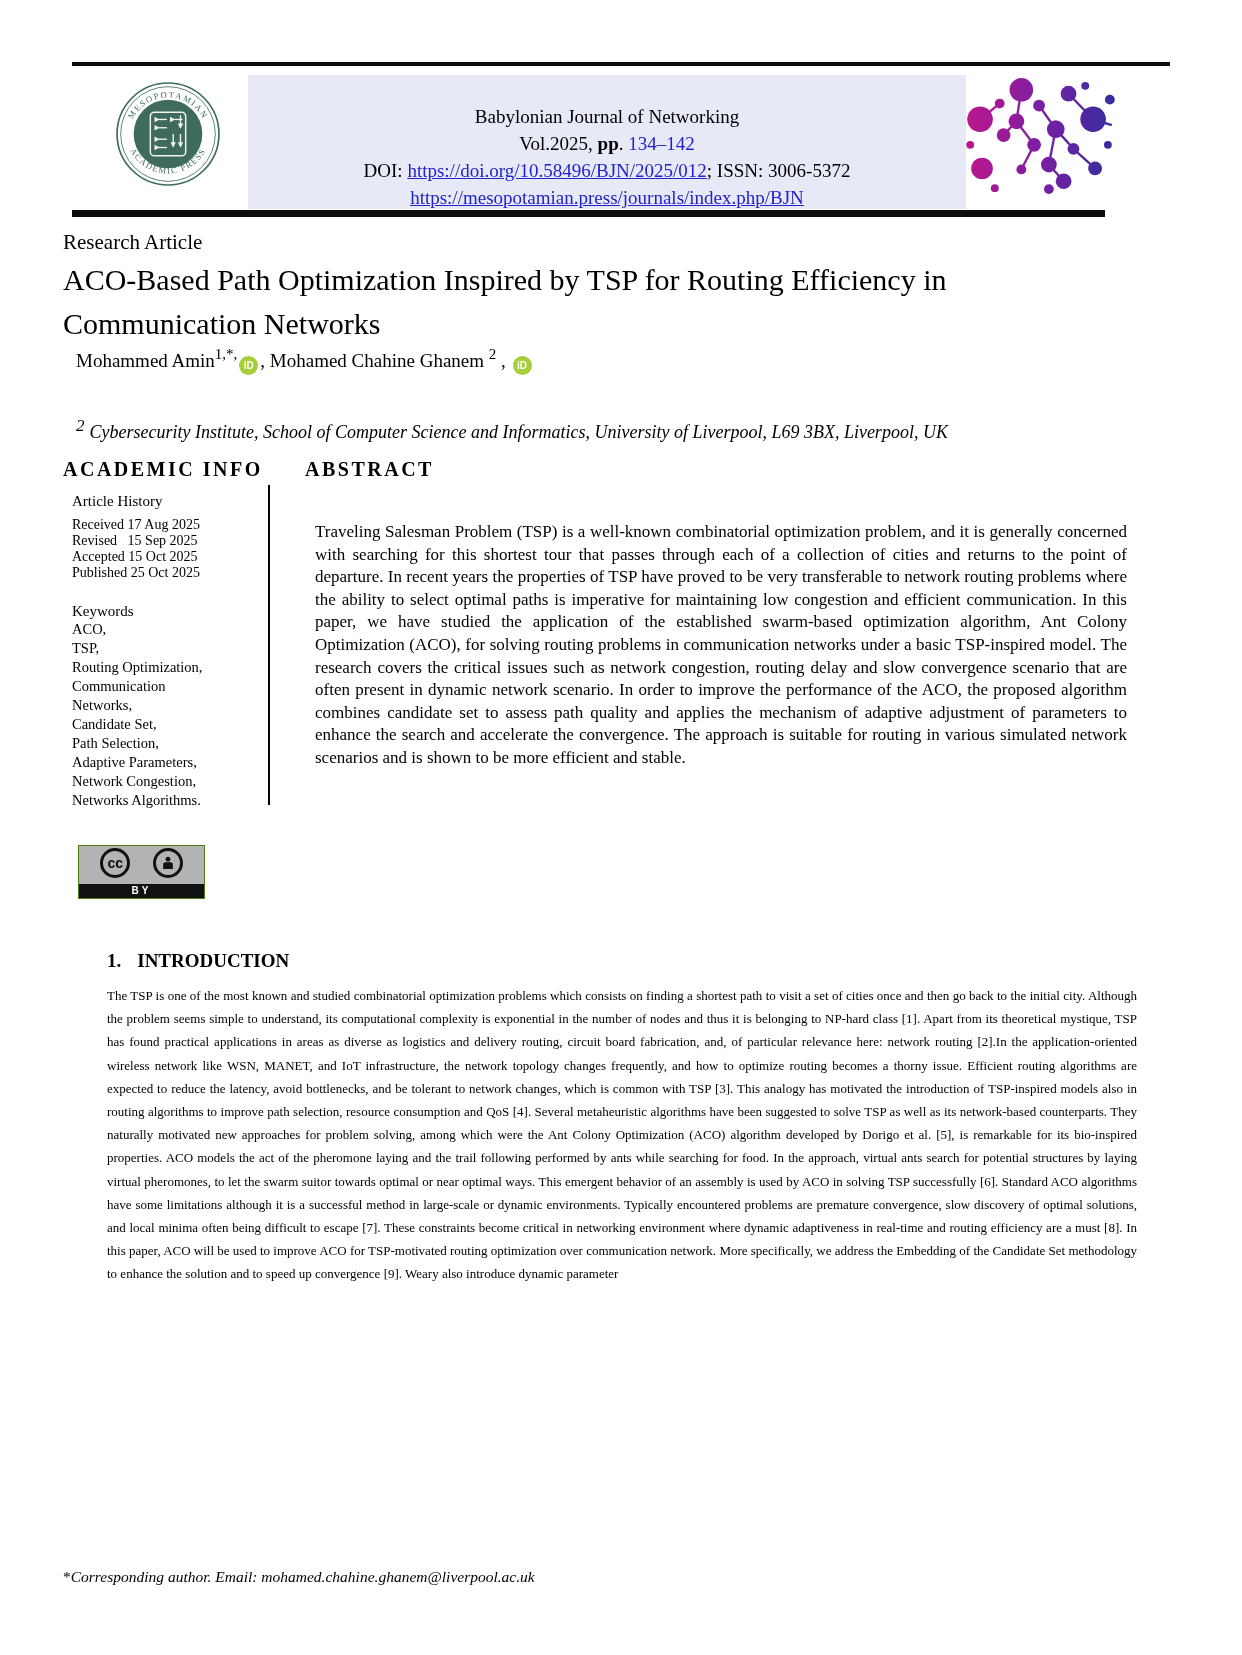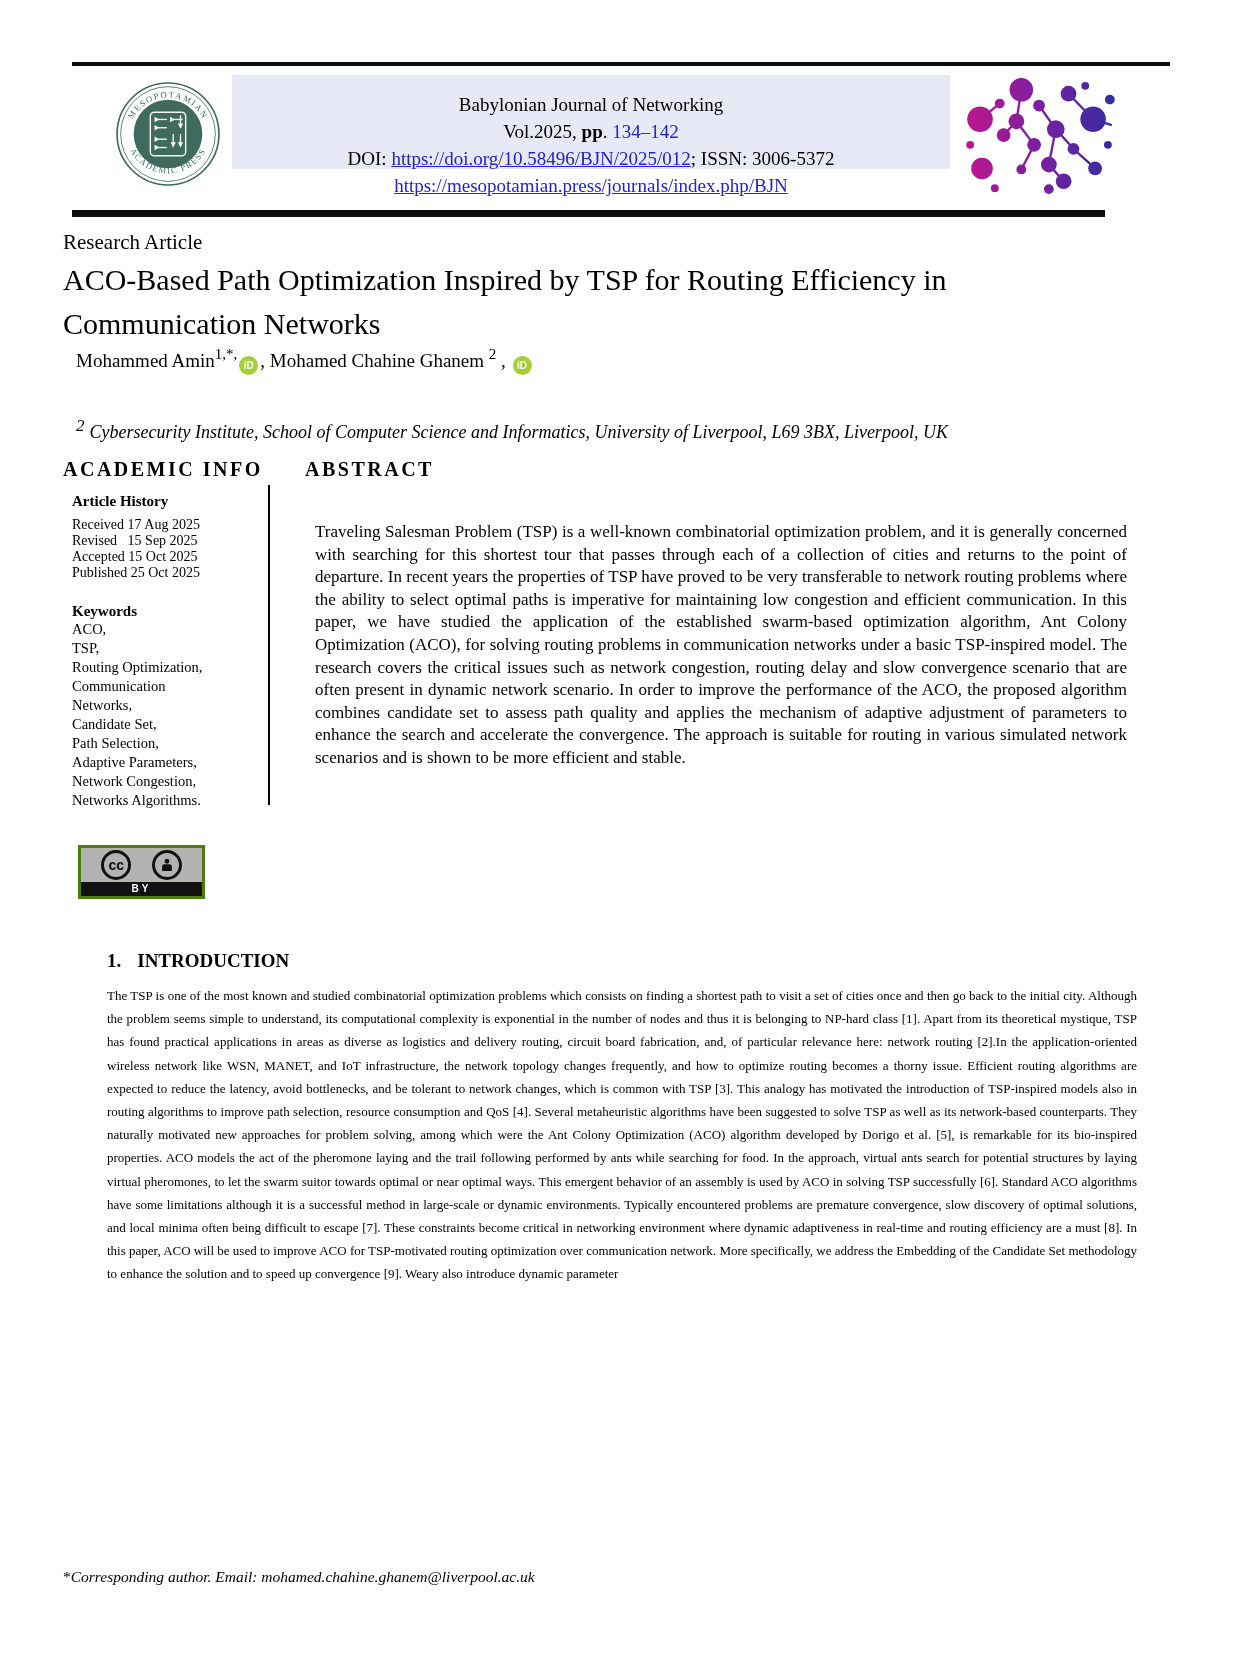--- a/index.html
+++ b/index.html
@@ -10,24 +10,24 @@
     font-family:"Liberation Serif", serif;
     color:#000;
     overflow:hidden;
   }
   .rule{position:absolute;background:#0d0d0d;}
   .top-rule{left:72px;top:62px;width:1098px;height:4px;}
   .thick-rule{left:72px;top:210px;width:1033px;height:7px;}
 
   
   .banner{
-    position:absolute;left:232px;top:75px;width:718px;height:94px;
+    position:absolute;left:248px;top:75px;width:718px;height:134px;
     background:var(--banner_bg,#e7eaf6);
     text-align:center;font-size:19px;line-height:27px;
-    padding-top:16px;box-sizing:border-box;
+    padding-top:28px;box-sizing:border-box;
   }
   .banner a, .link{color:var(--link_blue,#2222cc);text-decoration:underline;}
   .pages-blue{color:var(--link_blue,#2222cc);}
   .logo-wrap{position:absolute;left:116px;top:82px;width:104px;height:104px;}
   .molecule-wrap{position:absolute;left:961px;top:78px;width:160px;height:118px;}
 
   
   .research-article{position:absolute;left:63px;top:230px;font-size:21px;}
   .paper-title{
     position:absolute;left:63px;top:258px;width:960px;
@@ -45,34 +45,34 @@
   .affil .aff-sup{font-size:17px;position:relative;top:-7px;margin-right:5px;}
   .affil-1{top:388px;}
   .affil-2{top:422px;text-align:center;}
 
   
   .col-heading{position:absolute;font-size:20px;font-weight:bold;letter-spacing:2.5px;}
   .article-info-heading{left:63px;top:458px;}
   .abstract-heading{left:305px;top:458px;}
   .v-divider{position:absolute;left:268px;top:485px;width:2px;height:320px;background:#000;}
   .left-col{position:absolute;left:72px;top:493px;width:190px;font-size:14px;}
-  .subhead{font-weight:bold;font-size:15px;}
+  .subhead{font-weight:normal;font-size:15px;}
   .hist-line{white-space:pre;line-height:16px;font-size:14px;}
   .hist-block{margin-top:7px;}
   .kw-head{margin-top:22px;}
   .kw-line{line-height:19px;font-size:14.5px;}
   .abstract-text{
     position:absolute;left:305px;top:511px;width:812px;
     font-size:17px;line-height:22.6px;text-align:justify;margin:10px;
   }
 
   
   .cc-badge{
     position:absolute;left:78px;top:845px;width:127px;height:54px;
-    background:#b3b3b3;border:3px solid #4d7c0f;box-sizing:border-box;
+    background:#b3b3b3;border:1px solid #4d7c0f;box-sizing:border-box;
   }
   .cc-icons{display:flex;justify-content:space-around;align-items:center;height:34px;padding:0 10px;}
   .cc-circle{width:30px;height:30px;border:3px solid #111;border-radius:50%;box-sizing:border-box;
     display:flex;align-items:center;justify-content:center;
     font:bold 14px/1 "Liberation Sans", sans-serif;color:#111;}
   .cc-by-strip{
     position:absolute;left:0;bottom:0;width:100%;height:14px;background:#111;
     color:#fff;text-align:center;
     font:bold 10px/14px "Liberation Sans", sans-serif;letter-spacing:3px;
   }

